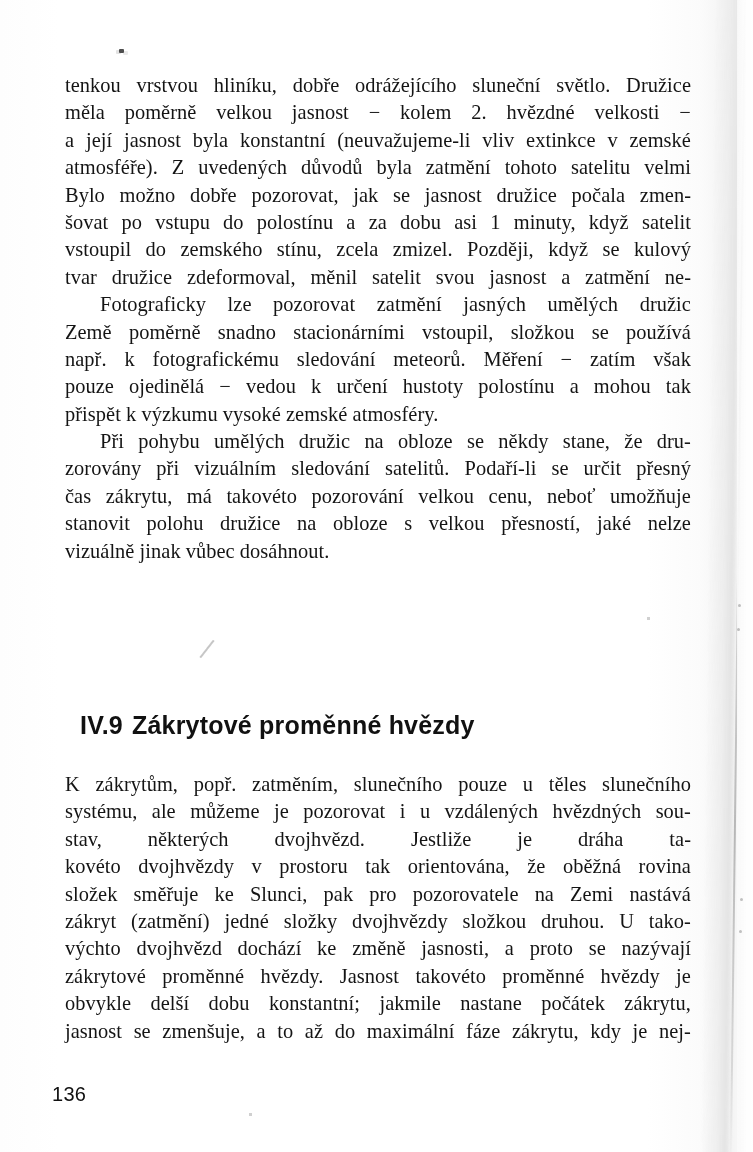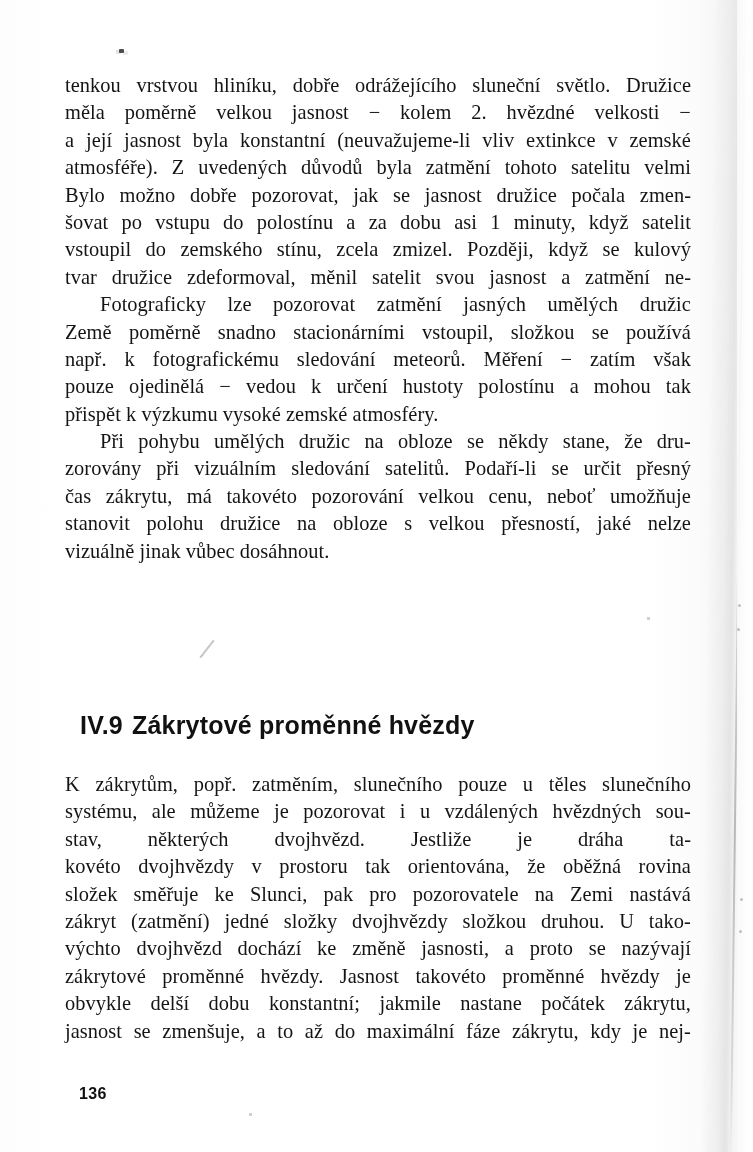--- a/index.html
+++ b/index.html
@@ -155,25 +155,25 @@
     font-size: 25px;
     line-height: 24px;
     letter-spacing: .2px;
     color: #111111;
     white-space: nowrap;
   }
   h2.heading .num { margin-right: 9px; }
 
   .folio {
     position: absolute;
-    left: 79px;
+    left: 52px;
     top: 1081px;
     font-family: "Liberation Sans", "DejaVu Sans", sans-serif;
-    font-weight: bold;
-    font-size: 16px;
+    font-weight: normal;
+    font-size: 20px;
     line-height: 26px;
     letter-spacing: .3px;
     color: #101010;
   }
 </style>
 </head>
 <body>
 
 <div id="page">
 

